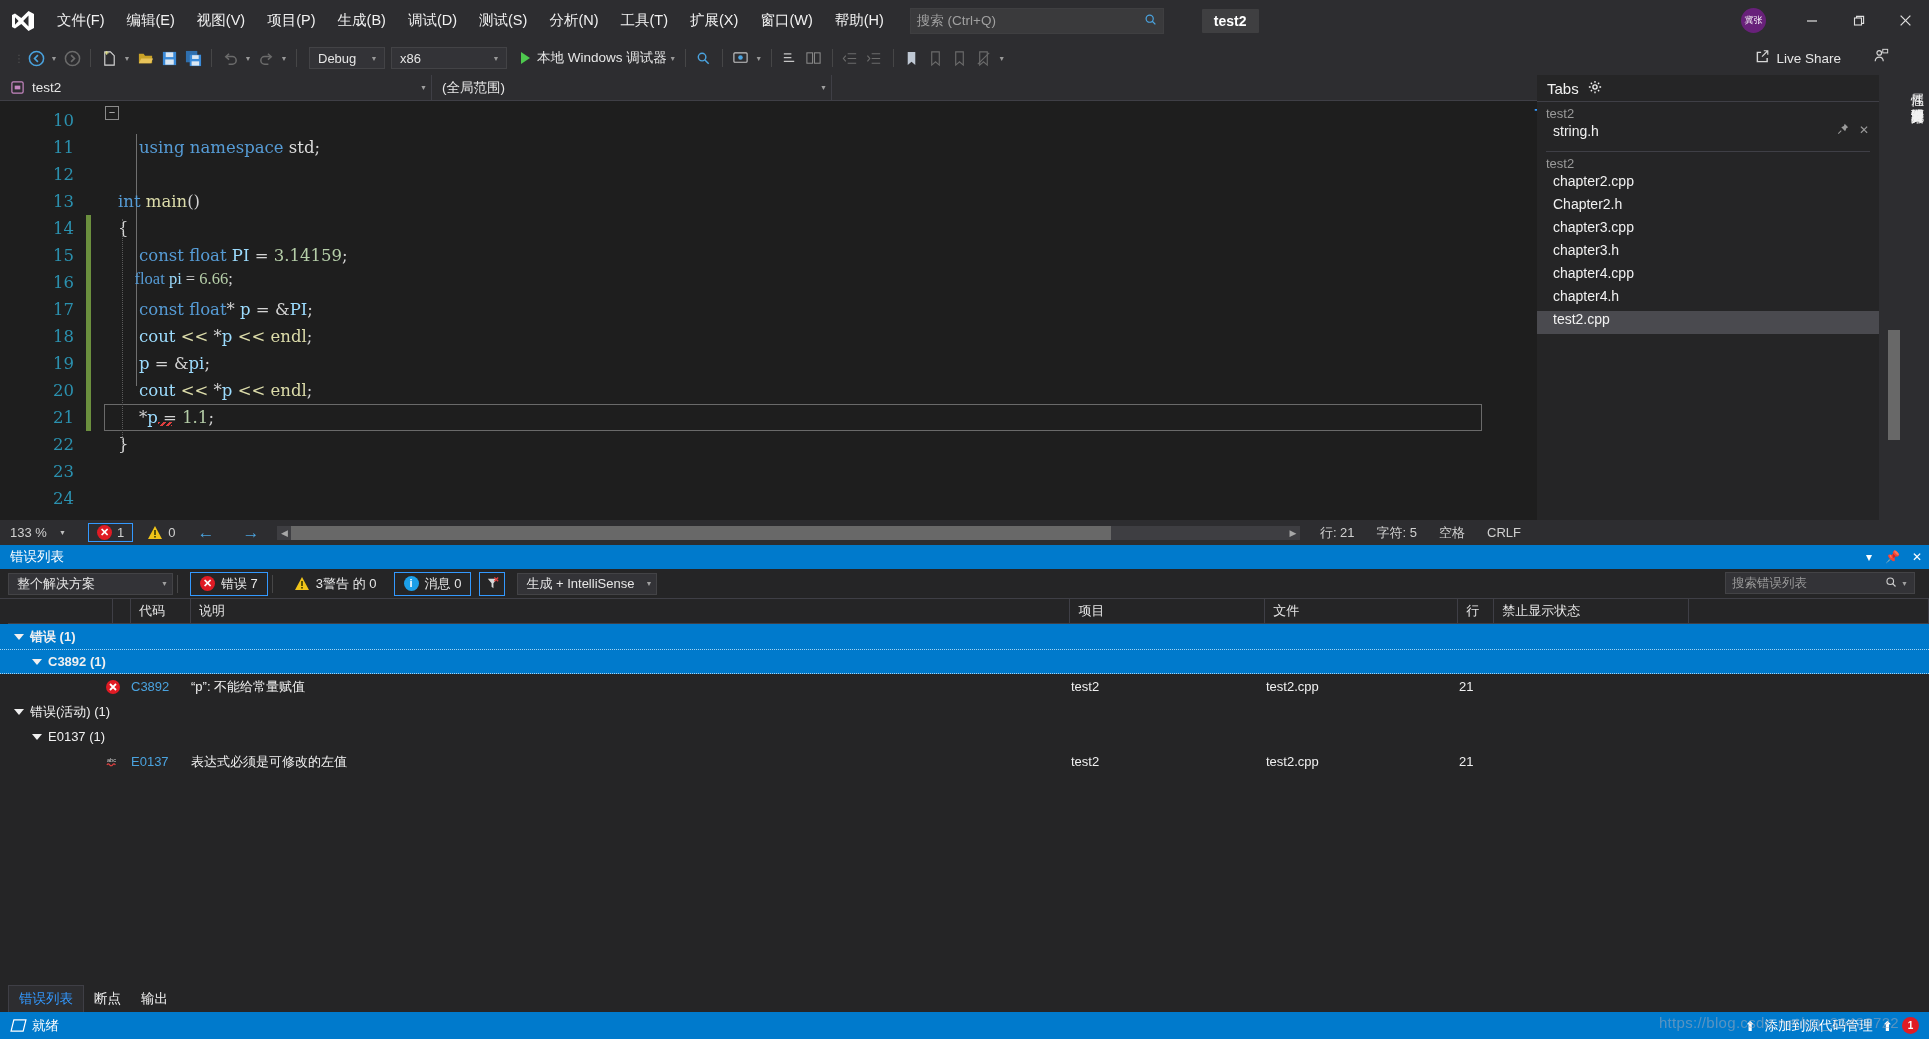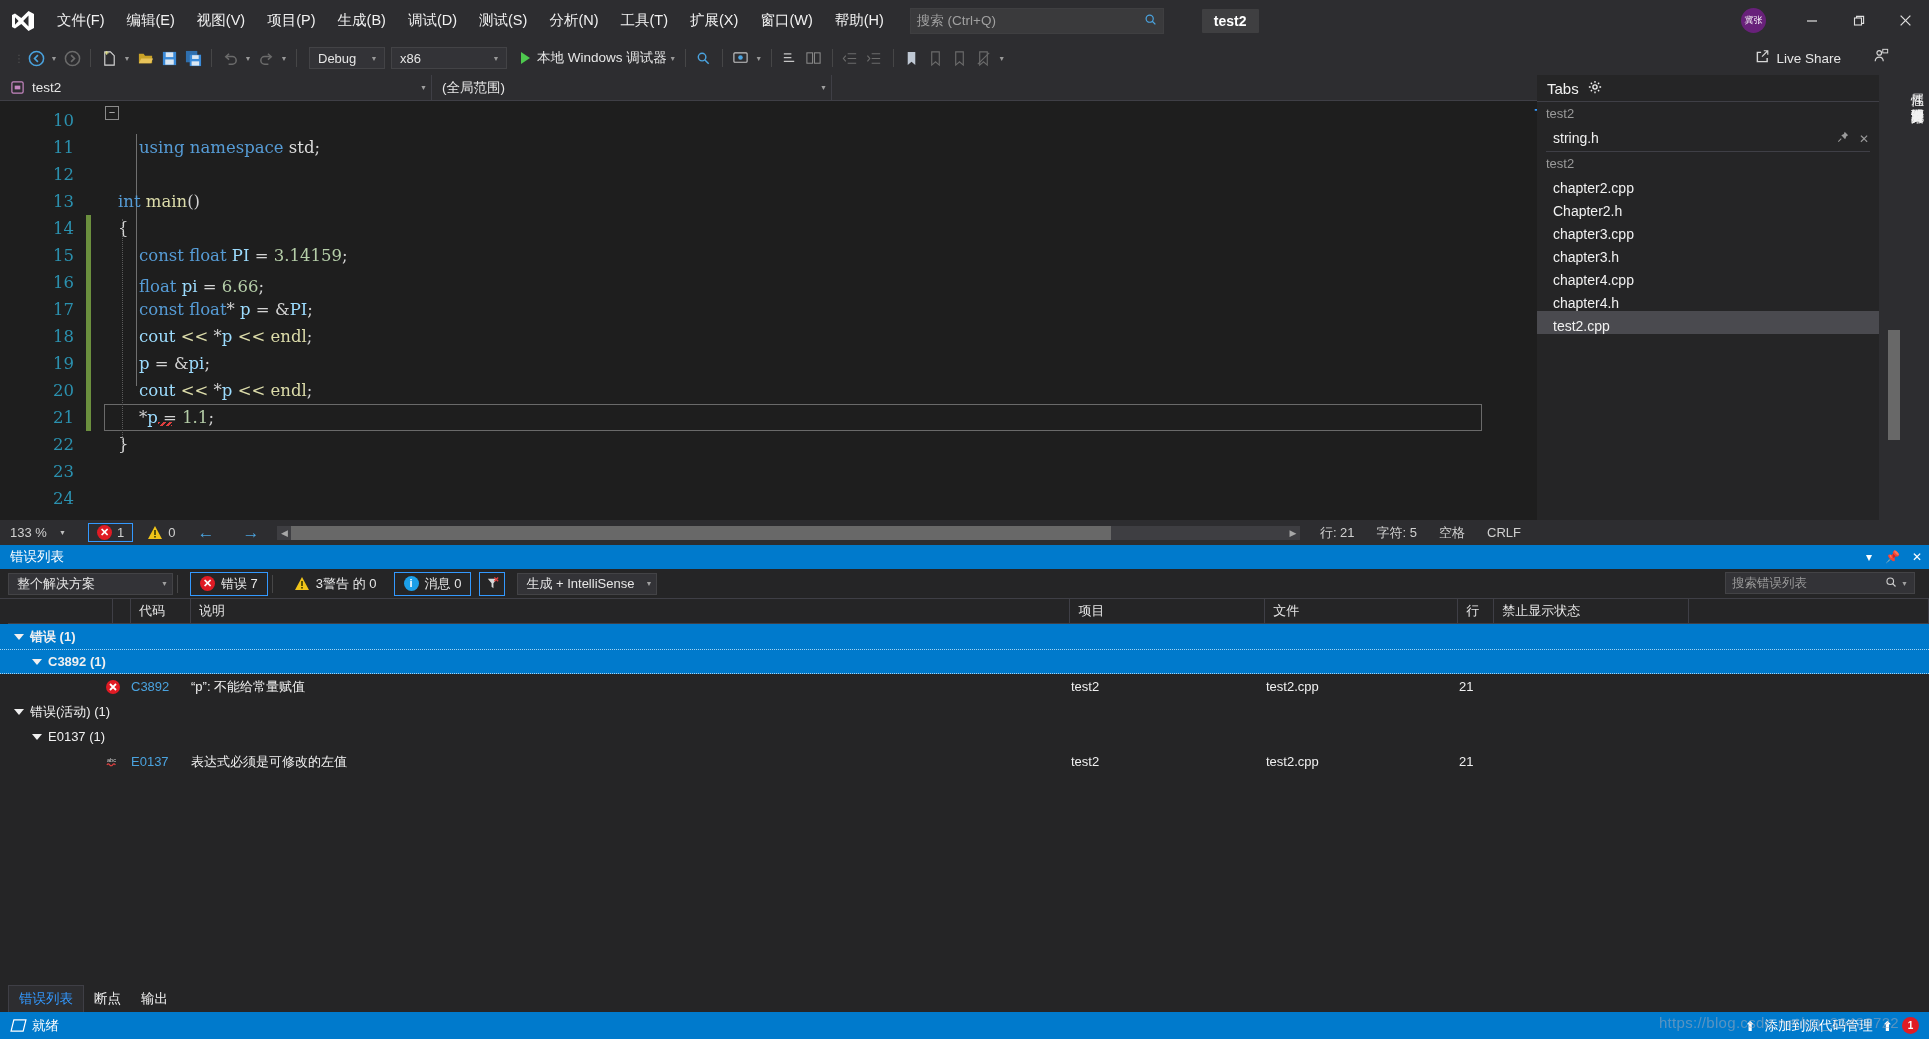--- a/index.html
+++ b/index.html
@@ -197,21 +197,21 @@
   .sb-ico { width: 22px; display: flex; align-items: center; }
   .sb-right { position: absolute; right: 10px; display: flex; align-items: center; gap: 9px; }
   .sb-badge { width: 17px; height: 17px; border-radius: 50%; background: #e01b24; color: #fff;
     font-size: 10px; font-weight: bold; line-height: 17px; text-align: center; }
 
   
   .tabspanel { position: absolute; top: 75px; right: 50px; width: 342px; height: 445px; background: #252526; }
   .tp-head { height: 27px; display: flex; align-items: center; padding-left: 10px; gap: 9px;
     color: #f1f1f1; font-size: 15px; border-bottom: 1px solid #3f3f46; }
   .tp-group { color: #9a9a9a; font-size: 13px; padding: 4px 0 2px 9px; }
-  .tp-item { height: 23px; display: flex; align-items: flex-end; padding-left: 16px; color: #f1f1f1; font-size: 14px; }
+  .tp-item { height: 23px; display: flex; align-items: flex-start; padding-left: 16px; color: #f1f1f1; font-size: 14px; }
   .tp-item.sel { background: #4a4a4f; }
   .tp-item .nm { flex: 1; }
   .tp-item .ic { color: #9a9a9a; font-size: 12px; padding-right: 10px; }
   .tp-div { height: 1px; background: #3f3f46; margin: 5px 9px 0 9px; }
 
   
   .dockstrip { position: absolute; top: 75px; right: 0; width: 26px; height: 445px; background: #2d2d30; }
   .dock-tab {
     writing-mode: vertical-rl; color: #f1f1f1; font-size: 13px; padding: 8px 5px; white-space: nowrap;
   }
@@ -503,21 +503,21 @@
           </div>
           <div style="position: relative; flex: 1 1 0%; height: 27px; display: flex; align-items: center;">
             <div class="codetext"><span class="op">    </span><span class="k">const</span><span class="op"> </span><span class="k">float</span><span class="op"> </span><span class="var">PI</span><span class="op"> = </span><span class="n">3.14159</span><span class="op">;</span></div>
           </div>
         </div>
         <div class="cline">
           <div class="lnum">16</div>
           <div class="glyph">
             <div class="chgbar"></div>
           </div>
-          <div style="position: relative; flex: 1 1 0%; height: 27px; display: flex; align-items: flex-end;">
+          <div style="position: relative; flex: 1 1 0%; height: 27px; display: flex; align-items: flex-start; font-family: Liberation Serif, serif;">
             <div class="codetext"><span class="op">    </span><span class="k">float</span><span class="op"> </span><span class="var">pi</span><span class="op"> = </span><span class="n">6.66</span><span class="op">;</span></div>
           </div>
         </div>
         <div class="cline">
           <div class="lnum">17</div>
           <div class="glyph">
             <div class="chgbar"></div>
           </div>
           <div style="position: relative; flex: 1 1 0%; height: 27px; display: flex; align-items: center;">
             <div class="codetext"><span class="op">    </span><span class="k">const</span><span class="op"> </span><span class="k">float</span><span class="op">* </span><span class="var">p</span><span class="op"> = </span><span class="op">&amp;</span><span class="var">PI</span><span class="op">;</span></div>

